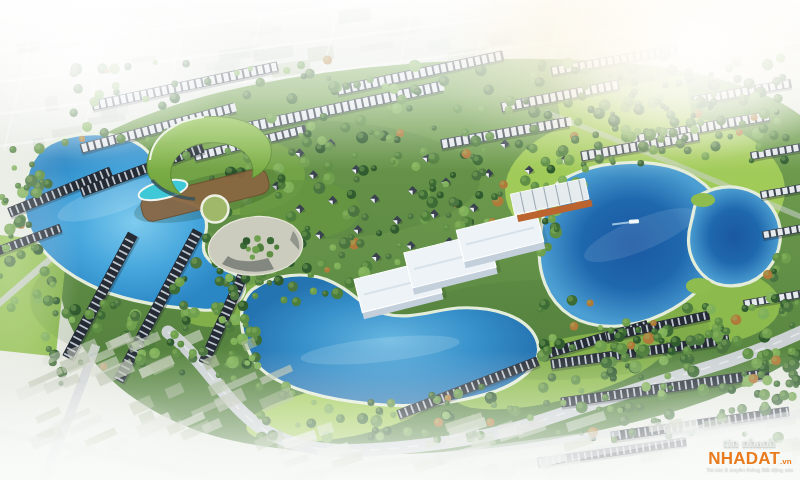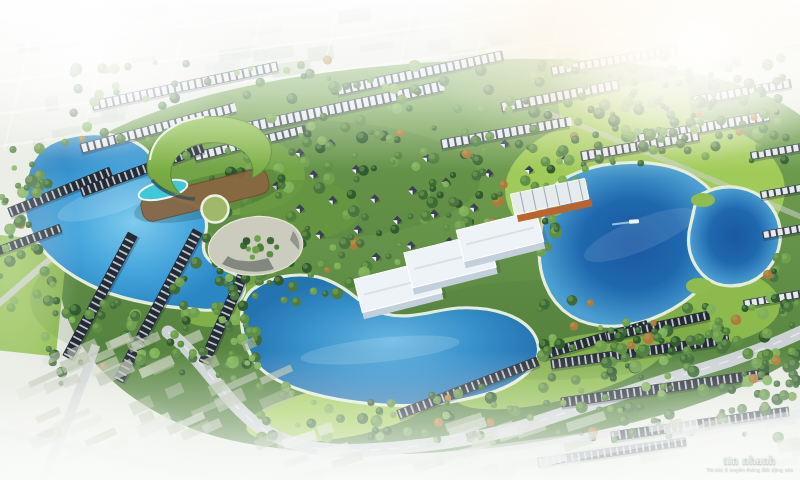--- a/index.html
+++ b/index.html
@@ -2701,15 +2701,18 @@
     <rect x="540" y="-70" width="320" height="230" fill="url(#gRad)"></rect>
     <rect x="-90" y="380" width="300" height="160" fill="url(#gRad)" opacity=".55"></rect>
     <rect x="600" y="390" width="260" height="140" fill="url(#gRad)" opacity=".6"></rect>
     <rect x="-60" y="100" width="140" height="320" fill="url(#gRad)" opacity=".35"></rect>
     <rect x="0" y="350" width="800" height="130" fill="url(#gBottom)"></rect>
   </g>
 </svg>
 
 <div class="wm">
   <div class="wm-prefix">tin nhanh</div>
+  <div class="wm-brandrow">
+    <span class="wm-brand">NHADAT</span><span class="wm-tld">.vn</span>
+  </div>
   <div class="wm-tagline">Tin tức &amp; truyền thông Bất động sản</div>
 </div>
 </div>
 
 </body></html>

